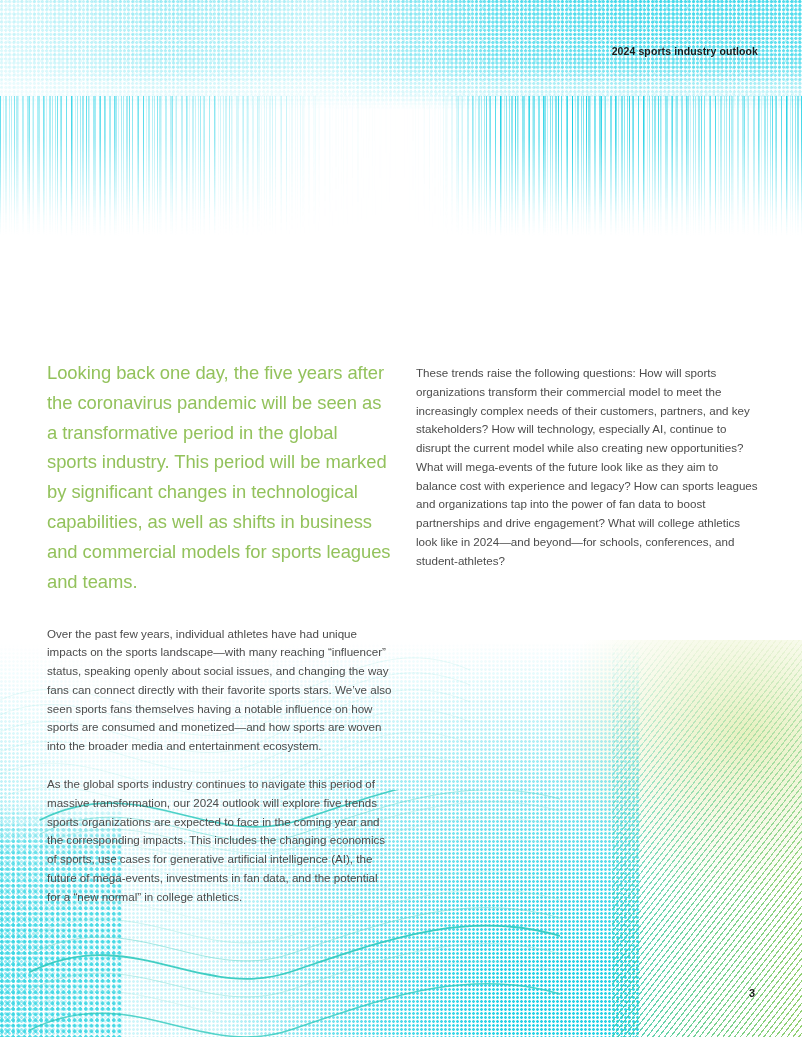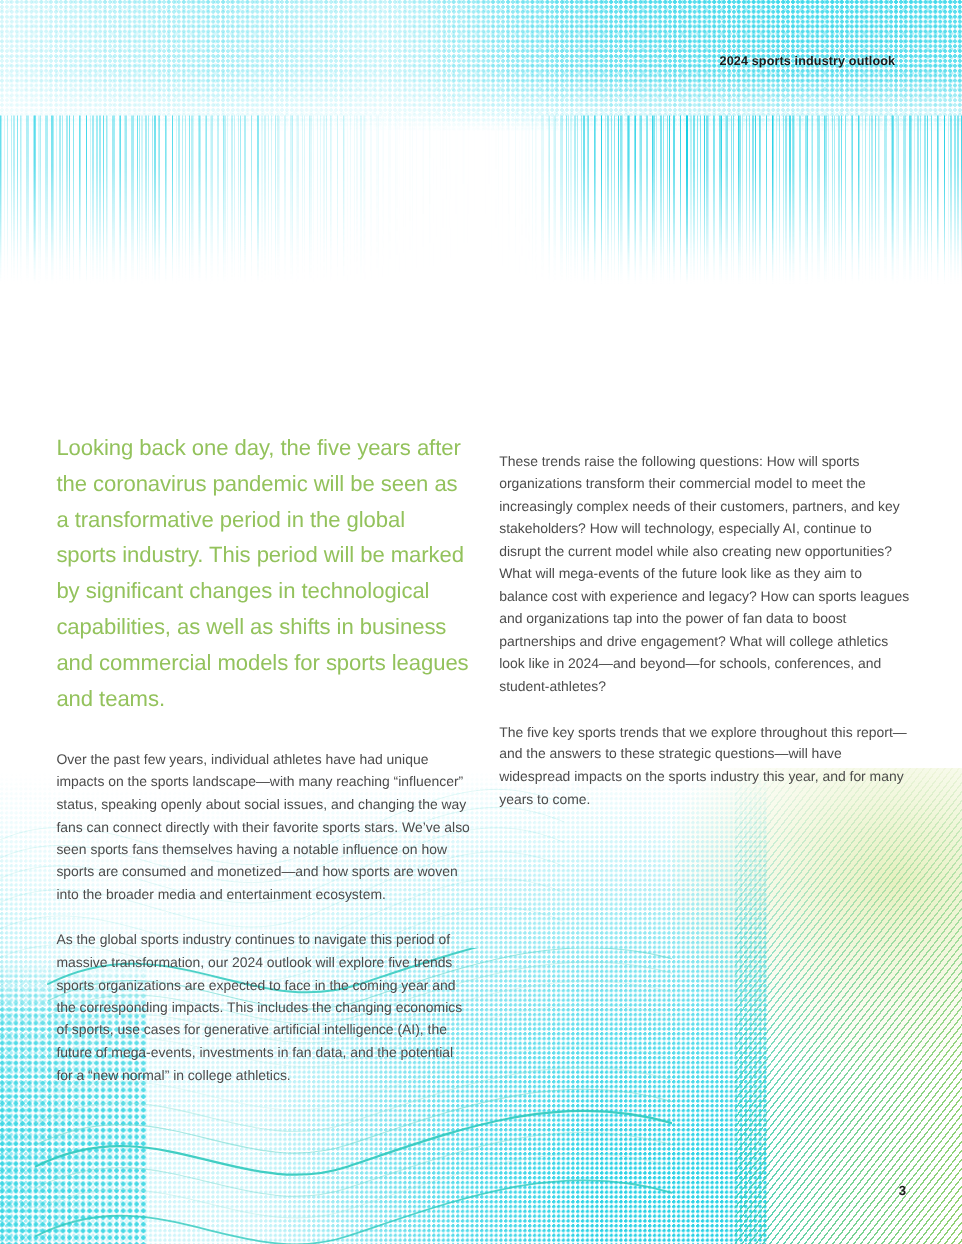--- a/index.html
+++ b/index.html
@@ -169,21 +169,21 @@
     position: absolute;
     left: 0; top: 560px;
     width: 470px; height: 260px;
     pointer-events: none;
     opacity: 0.35;
   }
 
   
   .running-head {
     position: absolute;
-    right: 56px;
+    right: 44px;
     top: 45px;
     font-size: 10.5px;
     font-weight: bold;
     color: #1b1b1b;
     letter-spacing: 0.1px;
     white-space: nowrap;
   }
 
   .page-title {
     position: absolute;
@@ -215,21 +215,21 @@
     margin: 0 0 28px 0;
     letter-spacing: -0.05px;
   }
 
   .body-p {
     font-size: 11.6px;
     line-height: 1.62;
     color: #4b4b4b;
     margin: 0 0 19px 0;
   }
-  .col.right .body-p:first-child { margin-top: 18px; }
+  .col.right .body-p:first-child { margin-top: 6px; }
 
   .page-number {
     position: absolute;
     right: 47px;
     bottom: 38px;
     font-size: 11px;
     font-weight: bold;
     color: #1b1b1b;
   }
 </style>
@@ -292,20 +292,19 @@
   <div class="columns">
 
     <div class="col left">
       <p class="lead">Looking back one day, the five years after the coronavirus pandemic will be seen as a transformative period in the global sports industry. This period will be marked by significant changes in technological capabilities, as well as shifts in business and commercial models for sports leagues and teams.</p>
       <p class="body-p">Over the past few years, individual athletes have had unique impacts on the sports landscape—with many reaching “influencer” status, speaking openly about social issues, and changing the way fans can connect directly with their favorite sports stars. We’ve also seen sports fans themselves having a notable influence on how sports are consumed and monetized—and how sports are woven into the broader media and entertainment ecosystem.</p>
       <p class="body-p">As the global sports industry continues to navigate this period of massive transformation, our 2024 outlook will explore five trends sports organizations are expected to face in the coming year and the corresponding impacts. This includes the changing economics of sports, use cases for generative artificial intelligence (AI), the future of mega-events, investments in fan data, and the potential for a “new normal” in college athletics.</p>
     </div>
 
     <div class="col right">
       <p class="body-p">These trends raise the following questions: How will sports organizations transform their commercial model to meet the increasingly complex needs of their customers, partners, and key stakeholders? How will technology, especially AI, continue to disrupt the current model while also creating new opportunities? What will mega-events of the future look like as they aim to balance cost with experience and legacy? How can sports leagues and organizations tap into the power of fan data to boost partnerships and drive engagement? What will college athletics look like in 2024—and beyond—for schools, conferences, and student-athletes?</p>
-      <p class="body-p">The five key sports trends that we explore throughout this report—and the answers to these strategic questions—will have widespread impacts on the sports industry this year, and for many years to come.</p>
     </div>
 
   </div>
 
   <div class="page-number">3</div>
 
 </div>
 
 </body></html>

